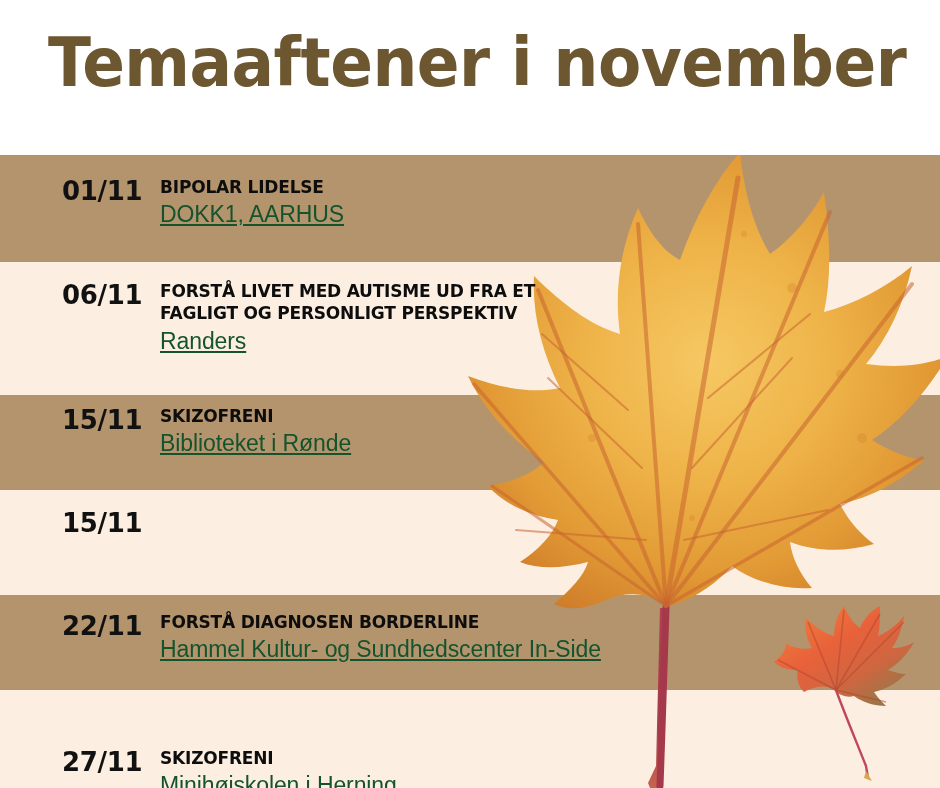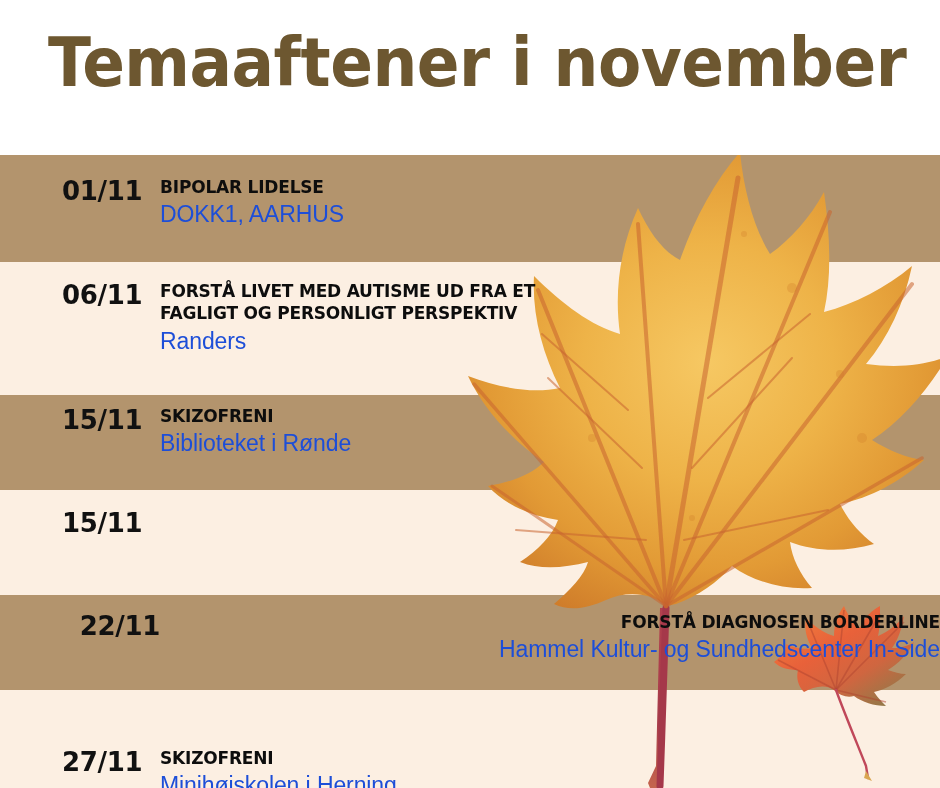--- a/index.html
+++ b/index.html
@@ -125,24 +125,25 @@
     font-weight: 700;
     color: #0d0d0d;
     letter-spacing: -0.2px;
     line-height: 1.32;
     white-space: pre-line;
   }
   .event-venue {
     font-family: "Liberation Sans", sans-serif;
     font-size: 23px;
     font-weight: 400;
-    color: #1d4ed8;
+    color: #14532d;
     letter-spacing: -0.1px;
     line-height: 1.25;
     margin-top: 2px;
+    text-decoration: underline;
   }
 </style>
 </head>
 <body>
 
 <div id="poster">
 
   <div id="bands">
     <div class="band white" style="top:0px;height:155px;"></div>
     <div class="band brown" style="top:155px;height:107px;"></div>
@@ -291,21 +292,21 @@
       <div class="event-body">
         <div class="event-title">SKIZOFRENI</div>
         <div class="event-venue">Biblioteket i Rønde</div>
       </div>
     </div>
 
     <div class="event-row" style="top:508px;">
       <div class="event-date">15/11</div>
     </div>
 
-    <div class="event-row" style="top:611px;text-align:right;">
+    <div class="event-row" style="top:611px;">
       <div class="event-date">22/11</div>
       <div class="event-body">
         <div class="event-title">FORSTÅ DIAGNOSEN BORDERLINE</div>
         <div class="event-venue">Hammel Kultur- og Sundhedscenter In-Side</div>
       </div>
     </div>
 
     <div class="event-row" style="top:699px;margin-top:48px;">
       <div class="event-date">27/11</div>
       <div class="event-body">

